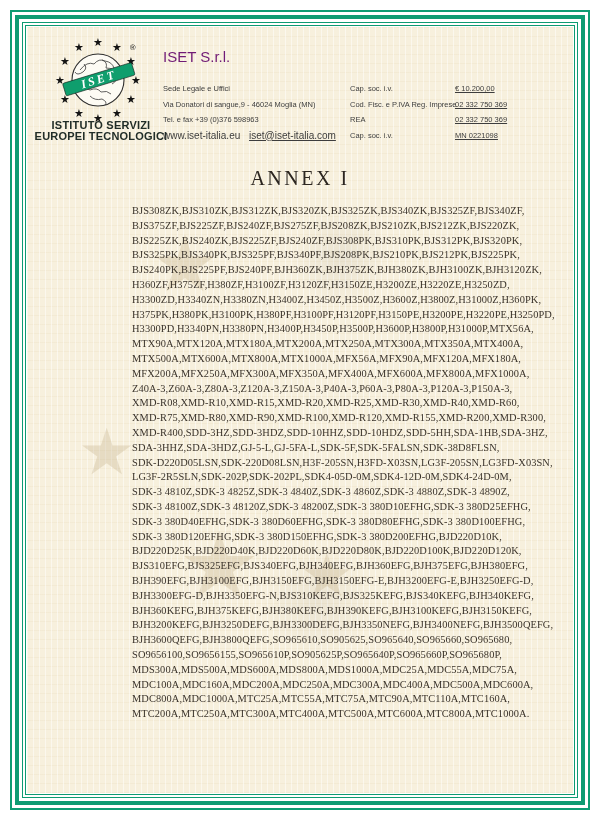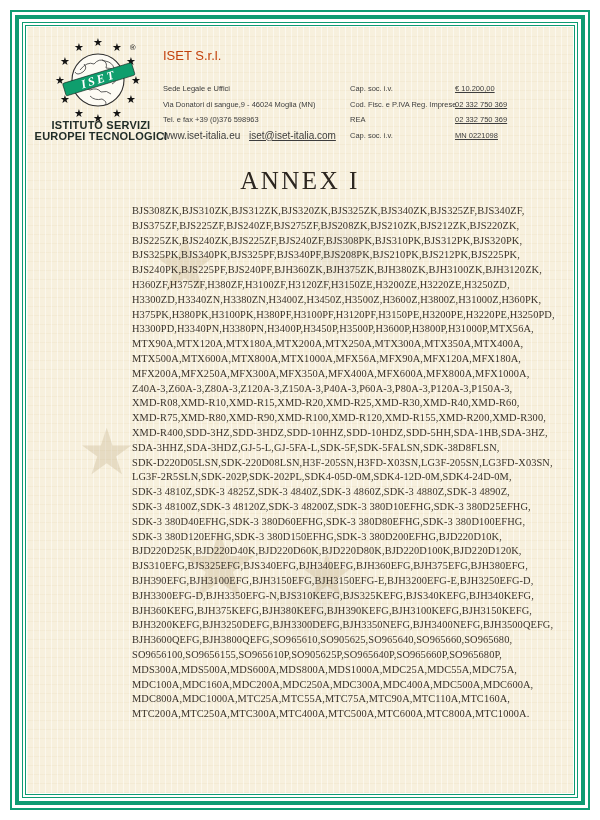--- a/index.html
+++ b/index.html
@@ -33,33 +33,33 @@
   .wm-star{
     position:absolute;color:rgba(193,173,133,0.30);line-height:1;
     font-family:"DejaVu Sans",sans-serif;pointer-events:none;
   }
   
   .logo-svg{position:absolute;left:50px;top:34px;}
   .logo-caption{
     position:absolute;left:28px;top:120px;width:146px;text-align:center;
     font-size:11px;font-weight:bold;letter-spacing:.2px;color:#212d28;line-height:11px;
   }
-  .company-name{position:absolute;left:163px;top:48px;font-size:13px;color:#c2410c;}
+  .company-name{position:absolute;left:163px;top:48px;font-size:15px;color:#701a75;}
   .addr{position:absolute;left:163px;top:81px;font-size:7.5px;color:var(--header-ink,#3d3d3d);}
   .addr .line{height:15.5px;line-height:15.5px;white-space:nowrap;}
   .web-line{position:absolute;left:163px;top:127.5px;font-size:10px;color:var(--header-ink,#3d3d3d);height:15.5px;line-height:15.5px;white-space:nowrap;}
   .email{text-decoration:underline;color:var(--header-ink,#3d3d3d);margin-left:6px;cursor:pointer;}
   .registry{position:absolute;left:350px;top:81px;font-size:7.5px;color:var(--header-ink,#3d3d3d);}
   .reg-row{display:flex;height:15.5px;line-height:15.5px;white-space:nowrap;}
   .reg-label{width:105px;}
   .reg-value{width:100px;text-decoration:underline;}
   
   .annex-title{
     position:absolute;left:0;top:167px;width:600px;text-align:center;
-    font-family:"Liberation Serif",serif;font-size:25px;letter-spacing:2.5px;color:#2c2620;
+    font-family:"Liberation Serif",serif;font-size:20px;letter-spacing:2.5px;color:#2c2620;
   }
   .code-list{
     position:absolute;left:119px;top:204px;width:440px;
     font-family:"Liberation Serif",serif;font-size:10.4px;color:var(--body-ink,#3a332b);margin-left:13px;
   }
   .code-line{height:14.8px;line-height:14.8px;white-space:nowrap;letter-spacing:0.1px;}
 </style>
 </head>
 <body>
 

